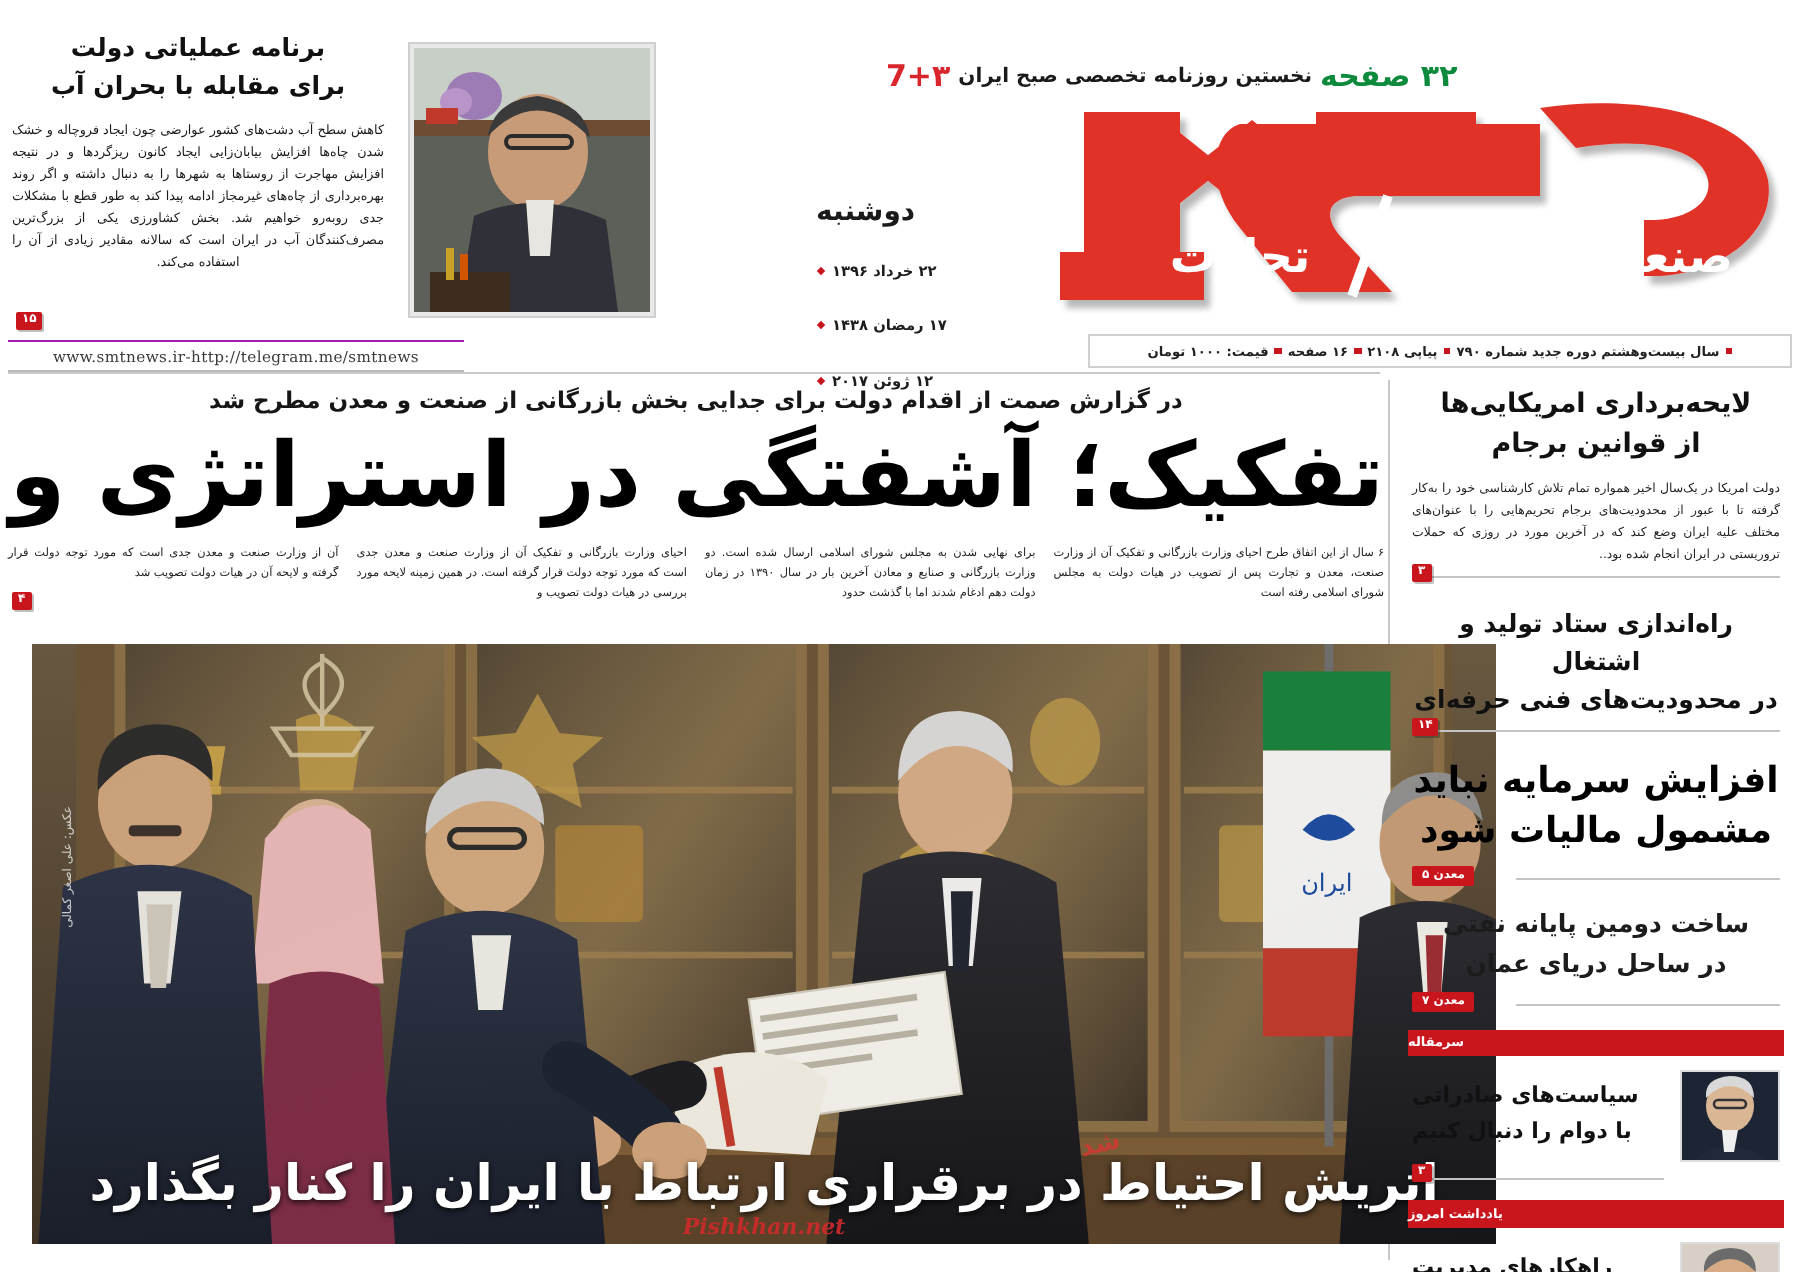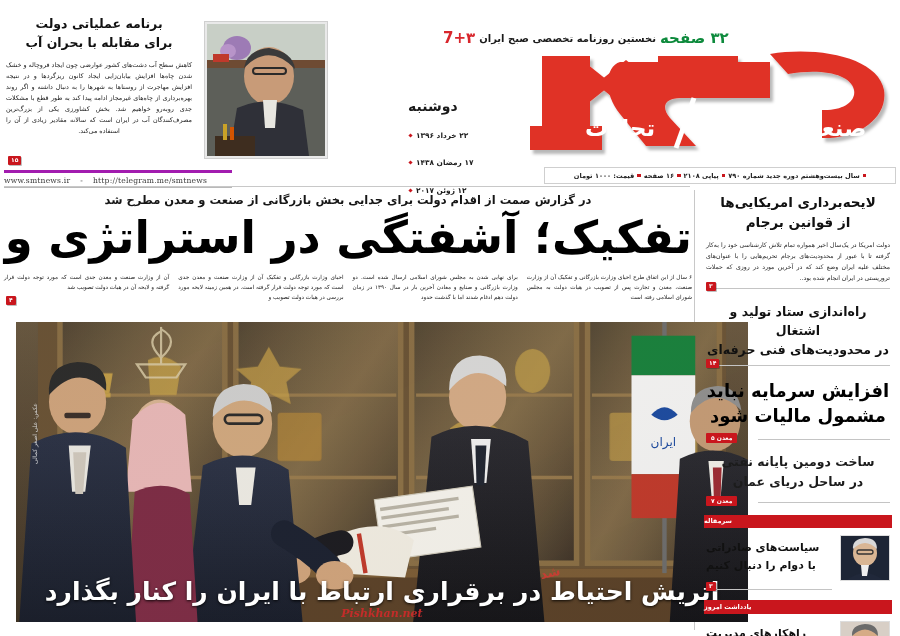--- a/index.html
+++ b/index.html
@@ -35,24 +35,24 @@
   .tl-photo{
     position:absolute;left:205px;top:22px;width:118px;height:132px;
     border:2px solid #e9e9e9;outline:1px solid #cfcfcf;
     overflow:hidden;background:#8a7f6d;
   }
   .tl-photo svg{display:block;width:100%;height:100%;}
 
   
   .urlstrip{
     position:absolute;left:4px;top:170px;width:228px;height:14px;
-    border-top:3px solid #a21caf;border-bottom:1px solid #b9b9b9;
+    border-top:1px solid #a21caf;border-bottom:1px solid #b9b9b9;
     direction:ltr;font-family:"DejaVu Serif","Liberation Serif",serif;
     font-size:7.6px;color:#3a3a3a;display:flex;align-items:center;
-    gap:10px;letter-spacing:.2px;
+    justify-content:center;letter-spacing:.2px;
   }
   .urlstrip span{white-space:nowrap;}
 
   
   .dateblock{position:absolute;left:408px;top:98px;width:96px;text-align:left;}
   .dateblock .dayname{font-size:14px;font-weight:bold;color:#1a1a1a;letter-spacing:-.3px;}
   .dateblock ul{list-style:none;margin:4px 0 0;padding:0;}
   .dateblock li{
     font-size:7.4px;color:#1d1d1d;line-height:1.52;font-weight:bold;
     position:relative;padding-left:8px;direction:rtl;text-align:left;margin-top:16px;

